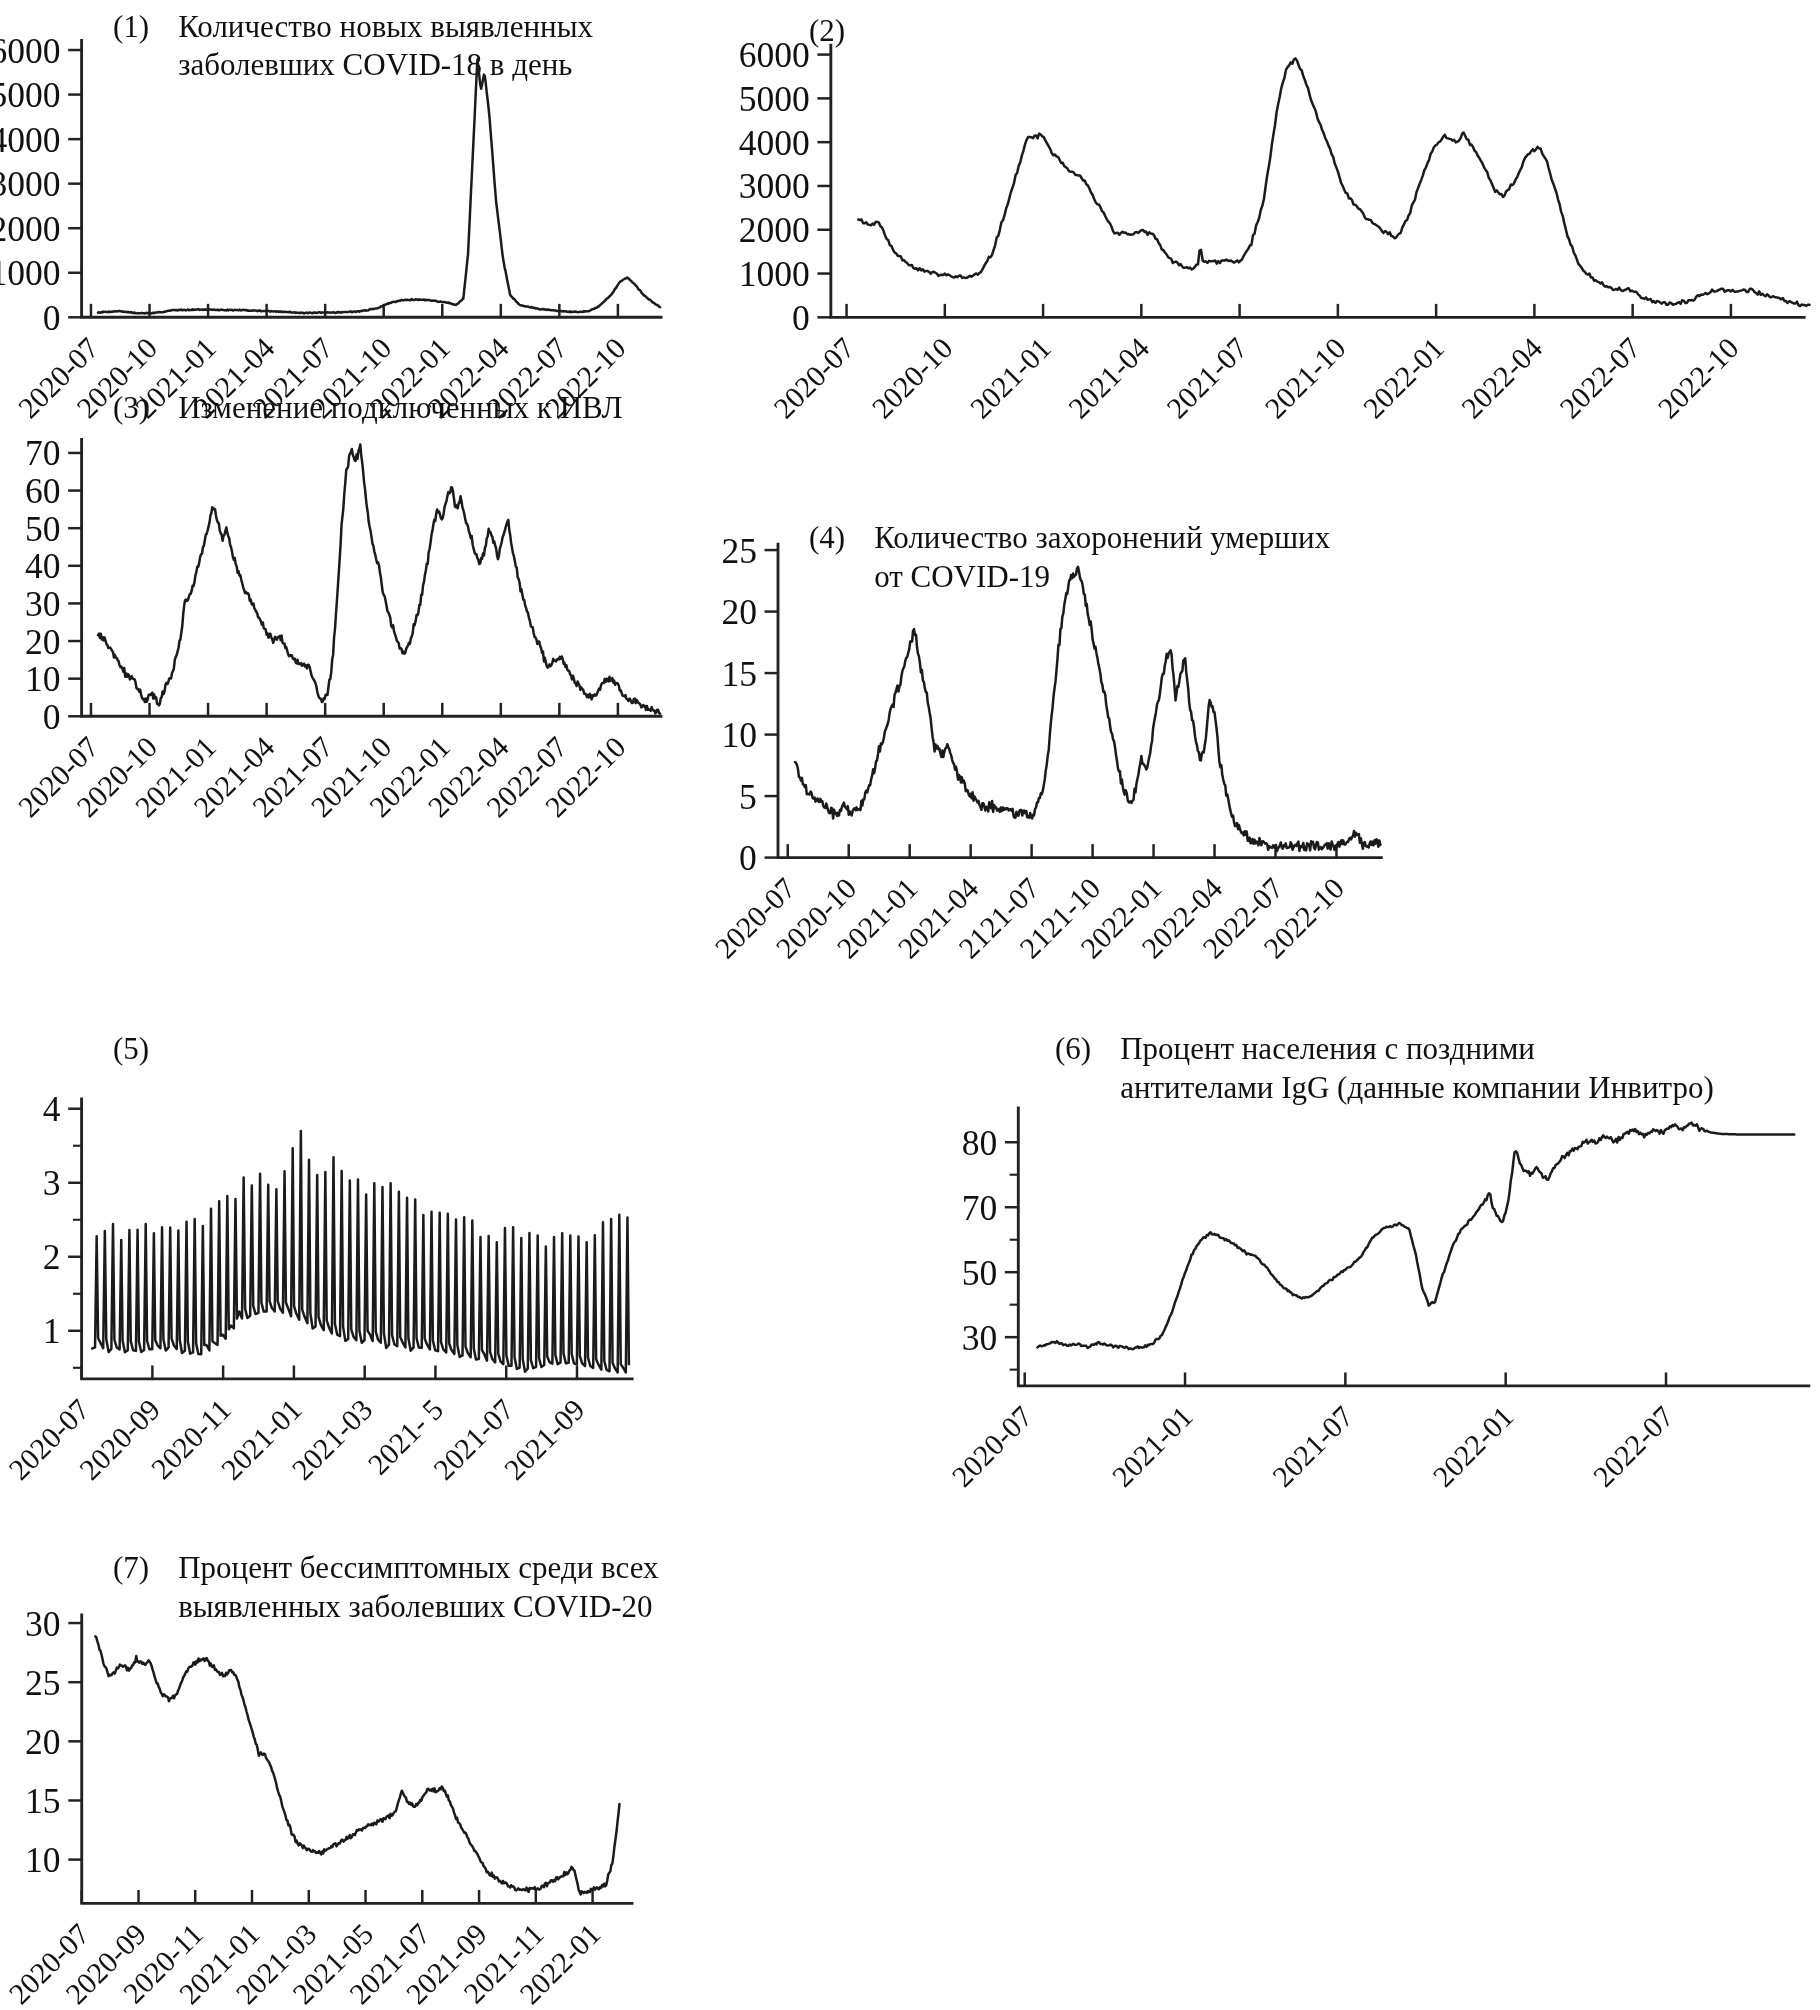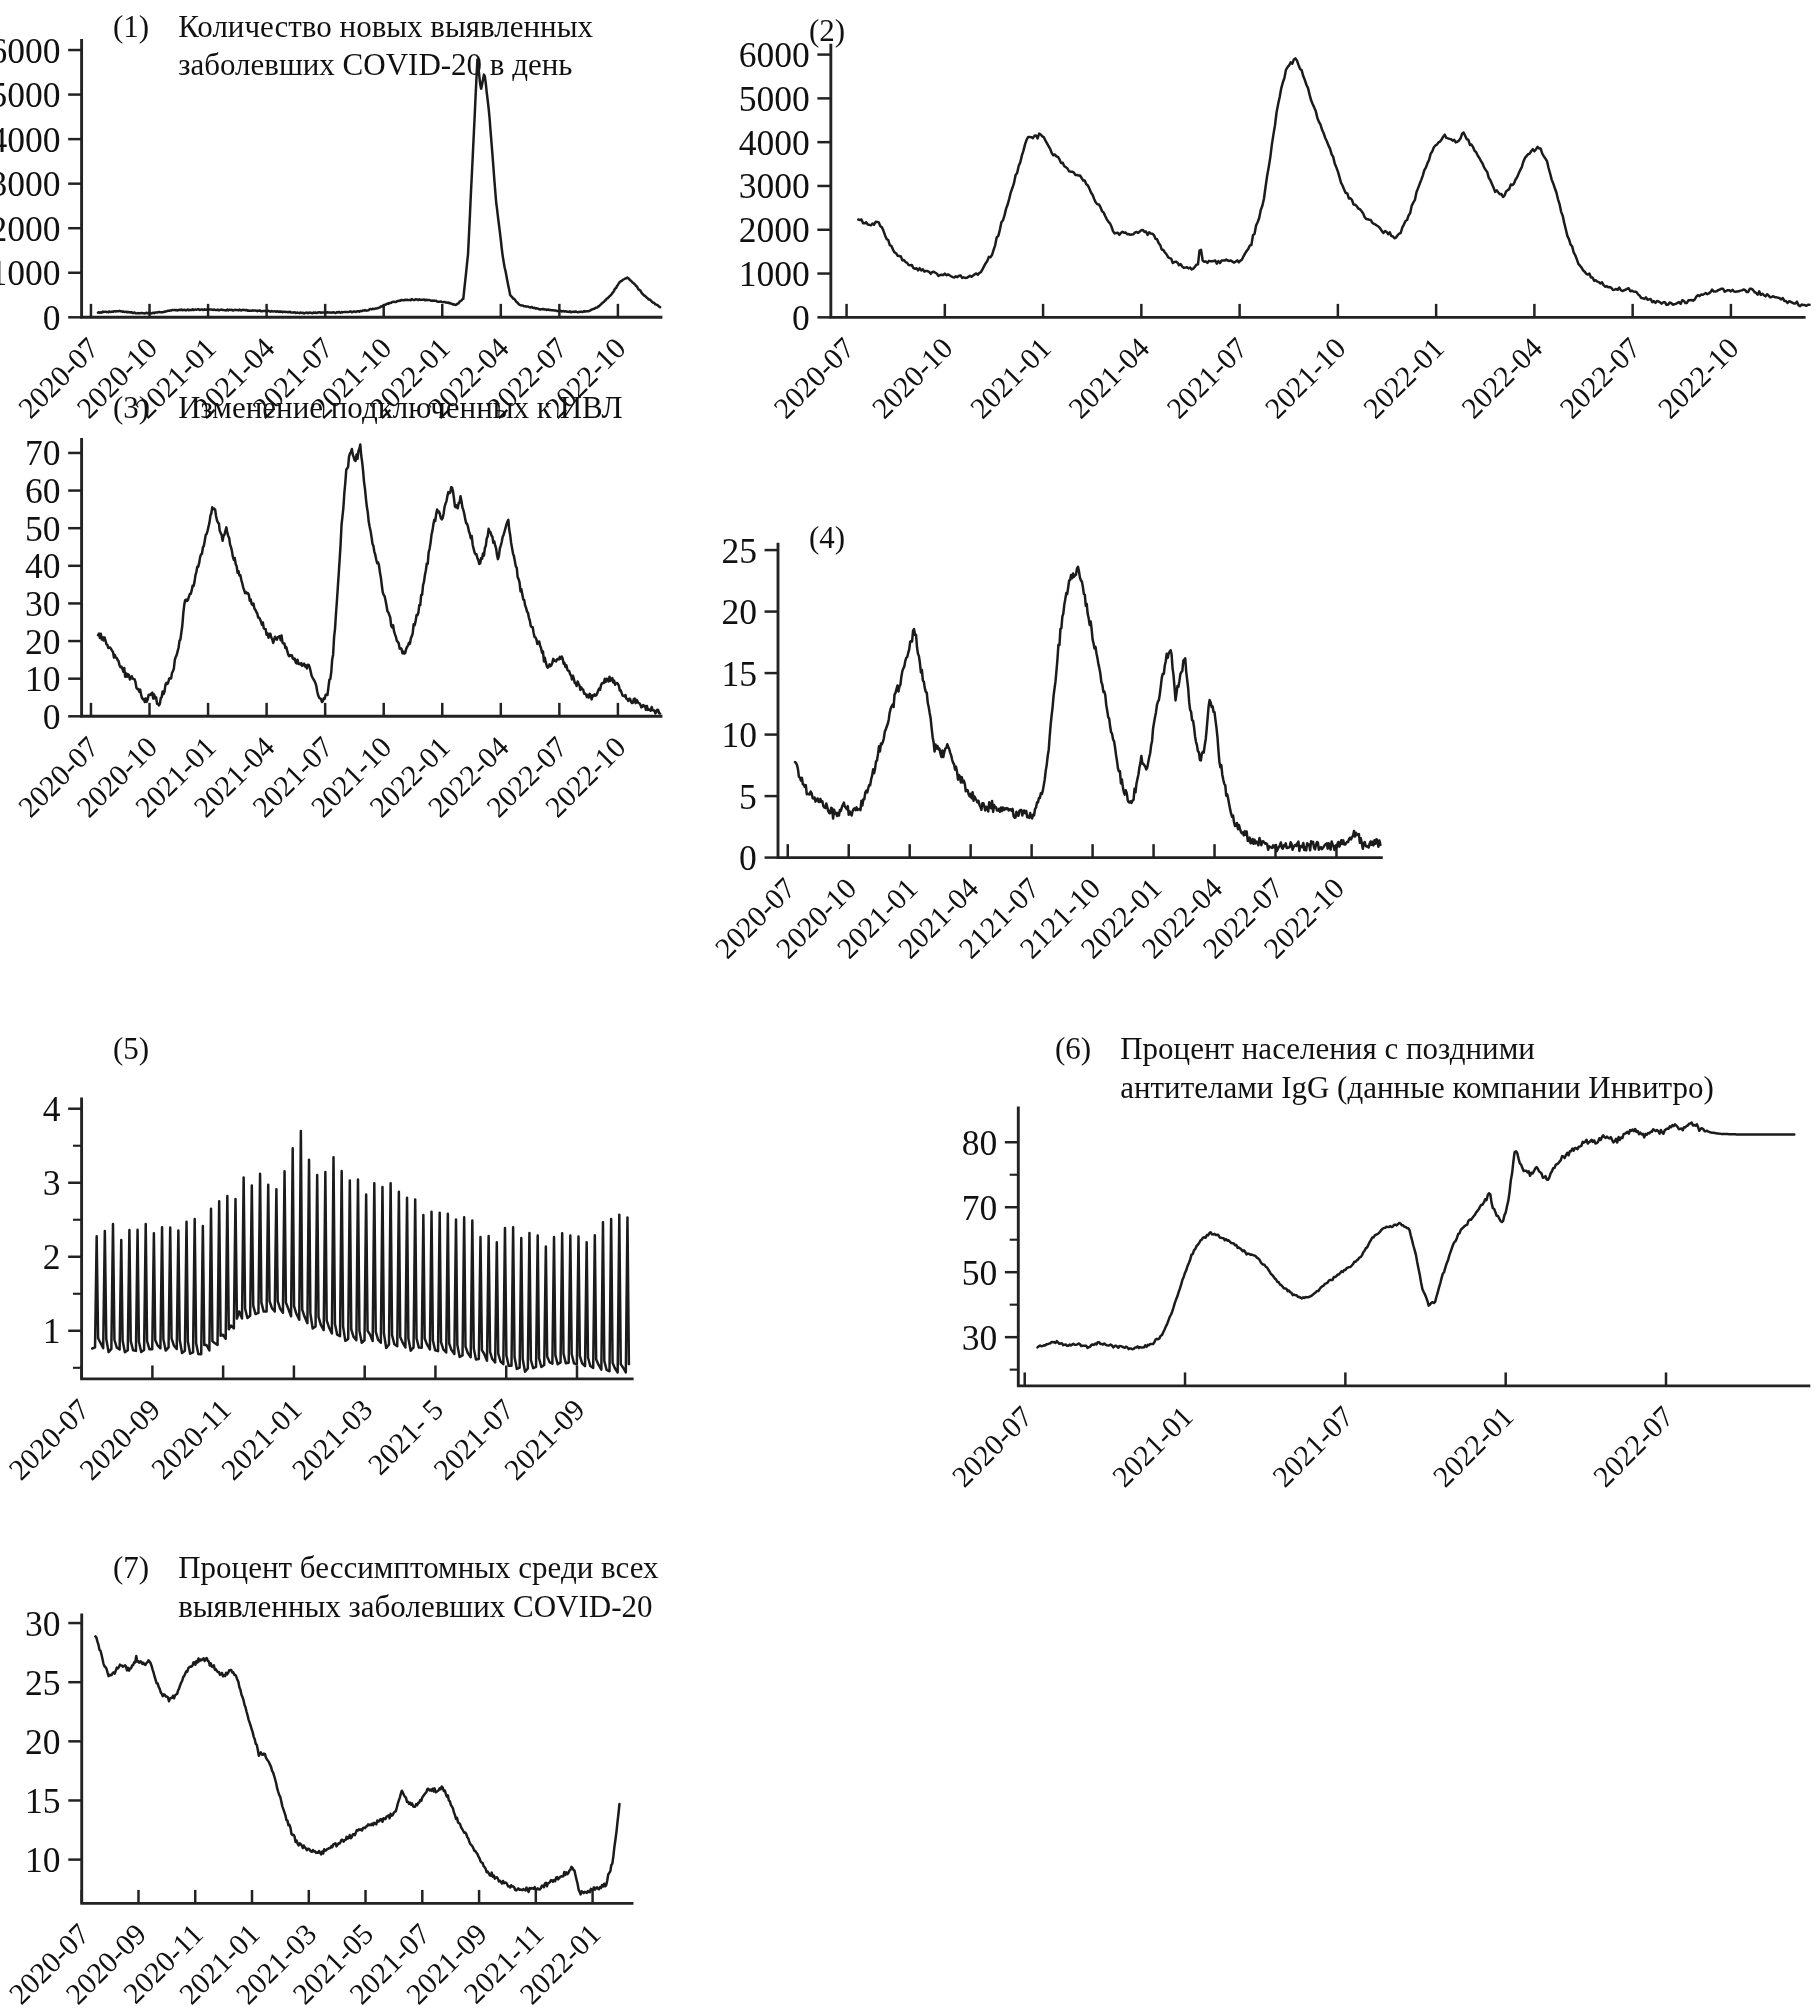--- a/index.html
+++ b/index.html
@@ -18,21 +18,21 @@
   svg .xlab{font-size:31px}
 </style>
 </head>
 <body>
 
 <div id="fig">
 
   <div class="title" style="left: 113px; top: 7.7px;">
     <span class="panel">(1)</span>
     <span class="ttext">Количество новых выявленных
-заболевших COVID-20 в день</span>
+заболевших COVID-18 в день</span>
   </div>
   <svg class="chart-svg" width="672" height="351" viewBox="0 0 700 365" style="left: 0px; top: 29px;">
       <path d="M85 10 V300 H690" class="spine"></path>
       <line x1="85" y1="300" x2="71" y2="300" class="tick"></line>
       <text x="63" y="313" class="ylab" text-anchor="end">0</text>
       <line x1="85" y1="253.6" x2="71" y2="253.6" class="tick"></line>
       <text x="63" y="266.6" class="ylab" text-anchor="end">1000</text>
       <line x1="85" y1="207.2" x2="71" y2="207.2" class="tick"></line>
       <text x="63" y="220.2" class="ylab" text-anchor="end">2000</text>
       <line x1="85" y1="160.8" x2="71" y2="160.8" class="tick"></line>
@@ -148,20 +148,22 @@
       <text class="xlab" text-anchor="end" transform="translate(531.6733870967621 334) rotate(-45)">2022-04</text>
       <line x1="582.6612903225681" y1="300" x2="582.6612903225681" y2="286" class="tick"></line>
       <text class="xlab" text-anchor="end" transform="translate(592.6612903225681 334) rotate(-45)">2022-07</text>
       <line x1="643.6491935483741" y1="300" x2="643.6491935483741" y2="286" class="tick"></line>
       <text class="xlab" text-anchor="end" transform="translate(653.6491935483741 334) rotate(-45)">2022-10</text>
       <path d="M102.1 215.4L103.1 213.9L104.0 218.3L105.0 213.9L106.0 220.0L107.0 217.6L107.9 221.0L108.9 217.9L109.9 221.1L110.9 225.0L111.8 225.5L112.8 228.8L113.8 228.5L114.8 228.4L115.7 229.8L116.7 231.7L117.7 233.0L118.7 238.9L119.6 236.0L120.6 238.7L121.6 239.4L122.6 241.5L123.5 242.5L124.5 246.8L125.5 248.8L126.5 248.3L127.4 250.2L128.4 253.6L129.4 249.6L130.4 258.8L131.4 255.3L132.3 258.8L133.3 256.1L134.3 256.9L135.3 261.6L136.2 260.5L137.2 258.2L138.2 260.8L139.2 261.1L140.1 261.3L141.1 264.2L142.1 270.2L143.1 271.6L144.0 271.6L145.0 274.3L146.0 272.1L147.0 277.7L147.9 280.8L148.9 282.4L149.9 281.8L150.9 285.2L151.8 281.5L152.8 284.9L153.8 282.6L154.8 277.8L155.7 277.4L156.7 277.7L157.7 276.4L158.7 275.4L159.6 281.6L160.6 277.3L161.6 281.2L162.6 280.2L163.6 286.9L164.5 287.0L165.5 288.7L166.5 287.0L167.5 280.9L168.4 280.2L169.4 274.1L170.4 276.9L171.4 274.3L172.3 267.2L173.3 265.2L174.3 266.4L175.3 264.6L176.2 260.8L177.2 260.3L178.2 260.6L179.2 254.8L180.1 253.1L181.1 250.4L182.1 241.1L183.1 238.1L184.0 236.3L185.0 232.4L186.0 228.6L187.0 221.1L187.9 220.2L188.9 212.7L189.9 205.7L190.9 193.0L191.9 184.4L192.8 179.1L193.8 178.5L194.8 179.9L195.8 178.7L196.7 175.7L197.7 172.7L198.7 172.5L199.7 168.9L200.6 164.0L201.6 164.4L202.6 160.2L203.6 152.9L204.5 150.1L205.5 144.2L206.5 144.1L207.5 140.2L208.4 134.4L209.4 131.2L210.4 130.7L211.4 123.9L212.3 122.7L213.3 117.1L214.3 111.0L215.3 109.9L216.2 106.7L217.2 102.4L218.2 98.2L219.2 90.9L220.1 88.7L221.1 82.3L222.1 84.3L223.1 83.6L224.1 84.7L225.0 91.1L226.0 95.8L227.0 98.2L228.0 99.1L228.9 106.8L229.9 109.2L230.9 111.1L231.9 117.1L232.8 112.1L233.8 110.9L234.8 106.7L235.8 103.2L236.7 108.4L237.7 112.1L238.7 114.2L239.7 121.4L240.6 123.6L241.6 127.9L242.6 134.0L243.6 137.1L244.5 135.1L245.5 141.4L246.5 143.6L247.5 150.5L248.4 148.7L249.4 153.3L250.4 153.0L251.4 158.1L252.4 161.7L253.3 165.6L254.3 168.6L255.3 171.7L256.3 170.6L257.2 172.0L258.2 171.6L259.2 173.3L260.2 179.7L261.1 178.2L262.1 182.9L263.1 184.1L264.1 182.6L265.0 187.8L266.0 189.1L267.0 191.3L268.0 192.9L268.9 197.2L269.9 197.1L270.9 199.0L271.9 201.5L272.8 204.6L273.8 202.3L274.8 208.4L275.8 208.9L276.7 209.3L277.7 215.1L278.7 213.7L279.7 218.2L280.6 213.9L281.6 213.9L282.6 217.9L283.6 219.8L284.6 223.5L285.5 220.5L286.5 217.1L287.5 219.7L288.5 220.2L289.4 217.5L290.4 217.2L291.4 216.5L292.4 220.8L293.3 215.9L294.3 223.3L295.3 224.2L296.3 224.1L297.2 228.8L298.2 228.0L299.2 231.8L300.2 235.5L301.1 237.4L302.1 236.1L303.1 237.1L304.1 236.4L305.0 239.9L306.0 240.7L307.0 239.8L308.0 244.0L308.9 244.9L309.9 241.0L310.9 245.6L311.9 245.0L312.9 245.9L313.8 244.6L314.8 247.4L315.8 246.1L316.8 245.1L317.7 248.1L318.7 247.0L319.7 250.2L320.7 246.2L321.6 246.5L322.6 248.8L323.6 253.4L324.6 257.7L325.5 259.6L326.5 261.4L327.5 262.9L328.5 265.2L329.4 268.0L330.4 273.9L331.4 278.0L332.4 280.6L333.3 281.4L334.3 281.9L335.3 285.1L336.3 284.1L337.2 281.3L338.2 281.9L339.2 277.7L340.2 277.2L341.1 277.8L342.1 269.9L343.1 261.9L344.1 261.1L345.1 253.7L346.0 241.2L347.0 235.8L348.0 217.7L349.0 208.6L349.9 194.2L350.9 180.7L351.9 165.6L352.9 150.7L353.8 136.8L354.8 120.7L355.8 100.2L356.8 91.2L357.7 82.8L358.7 67.4L359.7 56.7L360.7 43.2L361.6 41.9L362.6 40.2L363.6 29.2L364.6 26.1L365.5 25.0L366.5 21.6L367.5 27.7L368.5 30.2L369.4 33.2L370.4 34.1L371.4 27.3L372.4 31.8L373.4 23.5L374.3 21.6L375.3 16.9L376.3 28.6L377.3 35.5L378.2 44.1L379.2 55.8L380.2 63.1L381.2 73.4L382.1 81.5L383.1 87.6L384.1 97.4L385.1 102.9L386.0 106.9L387.0 113.1L388.0 120.3L389.0 122.6L389.9 128.4L390.9 131.7L391.9 136.6L392.9 140.6L393.8 139.6L394.8 142.9L395.8 150.3L396.8 155.8L397.7 163.5L398.7 170.9L399.7 173.5L400.7 175.1L401.6 179.5L402.6 184.6L403.6 190.6L404.6 191.8L405.6 194.6L406.5 197.0L407.5 205.7L408.5 207.5L409.5 205.1L410.4 211.3L411.4 214.5L412.4 217.2L413.4 221.5L414.3 222.3L415.3 223.9L416.3 229.5L417.3 229.0L418.2 229.6L419.2 234.4L420.2 232.5L421.2 234.7L422.1 234.0L423.1 229.8L424.1 227.7L425.1 226.1L426.0 223.3L427.0 224.5L428.0 218.7L429.0 216.5L429.9 213.7L430.9 204.1L431.9 205.2L432.9 201.1L433.9 194.6L434.8 194.8L435.8 192.1L436.8 184.1L437.8 184.1L438.7 173.7L439.7 173.5L440.7 163.3L441.7 159.8L442.6 152.9L443.6 148.1L444.6 140.8L445.6 141.0L446.5 129.4L447.5 125.4L448.5 119.3L449.5 110.7L450.4 107.1L451.4 100.3L452.4 95.3L453.4 96.6L454.3 89.6L455.3 84.6L456.3 87.4L457.3 86.7L458.2 89.3L459.2 93.4L460.2 94.9L461.2 93.3L462.1 88.7L463.1 81.8L464.1 78.5L465.1 75.8L466.1 70.4L467.0 66.5L468.0 67.7L469.0 66.9L470.0 61.3L470.9 61.7L471.9 65.9L472.9 73.1L473.9 81.5L474.8 82.2L475.8 80.3L476.8 83.3L477.8 77.8L478.7 77.4L479.7 70.8L480.7 75.7L481.7 82.4L482.6 84.9L483.6 89.0L484.6 94.6L485.6 98.8L486.5 99.5L487.5 102.5L488.5 107.5L489.5 110.3L490.4 114.5L491.4 112.2L492.4 121.5L493.4 125.6L494.4 129.5L495.3 131.1L496.3 131.2L497.3 135.2L498.3 137.3L499.2 141.3L500.2 140.8L501.2 135.1L502.2 135.9L503.1 130.3L504.1 132.7L505.1 124.7L506.1 122.3L507.0 114.7L508.0 112.6L509.0 104.7L510.0 107.8L510.9 108.2L511.9 111.6L512.9 113.0L513.9 119.2L514.8 117.7L515.8 122.0L516.8 125.0L517.8 132.5L518.7 136.3L519.7 132.8L520.7 125.1L521.7 121.9L522.6 118.4L523.6 113.3L524.6 110.8L525.6 107.4L526.6 103.7L527.5 100.4L528.5 97.4L529.5 95.3L530.5 106.0L531.4 110.8L532.4 119.1L533.4 124.8L534.4 130.5L535.3 133.0L536.3 138.2L537.3 143.8L538.3 145.5L539.2 154.9L540.2 157.1L541.2 160.5L542.2 169.9L543.1 167.6L544.1 173.2L545.1 178.4L546.1 179.0L547.0 184.5L548.0 187.1L549.0 191.0L550.0 192.2L550.9 197.1L551.9 200.2L552.9 205.9L553.9 207.1L554.9 207.3L555.8 212.7L556.8 217.3L557.8 217.8L558.8 220.1L559.7 224.6L560.7 222.5L561.7 222.1L562.7 226.8L563.6 228.9L564.6 233.8L565.6 232.4L566.6 242.9L567.5 239.1L568.5 243.6L569.5 247.4L570.5 249.3L571.4 248.4L572.4 245.9L573.4 247.8L574.4 246.7L575.3 244.6L576.3 240.2L577.3 242.2L578.3 241.9L579.2 242.9L580.2 240.7L581.2 240.2L582.2 240.7L583.1 238.1L584.1 239.9L585.1 237.7L586.1 239.9L587.1 245.3L588.0 244.4L589.0 248.5L590.0 246.8L591.0 251.4L591.9 252.7L592.9 252.9L593.9 256.3L594.9 257.3L595.8 261.6L596.8 257.7L597.8 261.3L598.8 265.4L599.7 265.4L600.7 268.5L601.7 263.8L602.7 266.1L603.6 267.7L604.6 272.5L605.6 270.0L606.6 271.8L607.5 272.3L608.5 276.6L609.5 276.3L610.5 277.6L611.4 280.0L612.4 277.6L613.4 280.4L614.4 276.6L615.4 278.8L616.3 282.4L617.3 278.2L618.3 278.9L619.3 277.1L620.2 278.5L621.2 278.2L622.2 275.8L623.2 272.9L624.1 271.0L625.1 272.3L626.1 267.5L627.1 265.5L628.0 265.3L629.0 265.2L630.0 261.0L631.0 264.2L631.9 261.0L632.9 261.1L633.9 263.7L634.9 258.7L635.8 263.1L636.8 262.2L637.8 260.2L638.8 264.9L639.7 262.8L640.7 267.2L641.7 265.5L642.7 265.4L643.6 266.1L644.6 268.0L645.6 273.2L646.6 272.9L647.6 275.8L648.5 278.5L649.5 278.6L650.5 279.2L651.5 277.9L652.4 281.5L653.4 282.0L654.4 284.0L655.4 281.8L656.3 281.8L657.3 284.8L658.3 286.2L659.3 285.9L660.2 282.1L661.2 281.5L662.2 286.3L663.2 282.9L664.1 284.5L665.1 286.2L666.1 286.5L667.1 287.9L668.0 290.6L669.0 290.1L670.0 288.3L671.0 289.6L671.9 289.3L672.9 293.3L673.9 289.3L674.9 293.3L675.9 292.7L676.8 293.4L677.8 294.2L678.8 290.3L679.8 293.4L680.7 294.0L681.7 293.9L682.7 297.0L683.7 295.5L684.6 293.2L685.6 293.5L686.6 296.6L687.6 297.1" class="series"></path>
     </svg>
 
   <div class="title" style="left: 809px; top: 519px;">
     <span class="panel">(4)</span>
+    <span class="ttext">Количество захоронений умерших
+от COVID-19</span>
   </div>
   <svg class="chart-svg" width="672" height="399" viewBox="0 0 700 415" style="left: 730px; top: 528px;">
       <path d="M50 15 V343 H680" class="spine"></path>
       <line x1="50" y1="343" x2="36" y2="343" class="tick"></line>
       <text x="28" y="356" class="ylab" text-anchor="end">0</text>
       <line x1="50" y1="278.9375" x2="36" y2="278.9375" class="tick"></line>
       <text x="28" y="291.9375" class="ylab" text-anchor="end">5</text>
       <line x1="50" y1="214.875" x2="36" y2="214.875" class="tick"></line>
       <text x="28" y="227.875" class="ylab" text-anchor="end">10</text>
       <line x1="50" y1="150.8125" x2="36" y2="150.8125" class="tick"></line>

